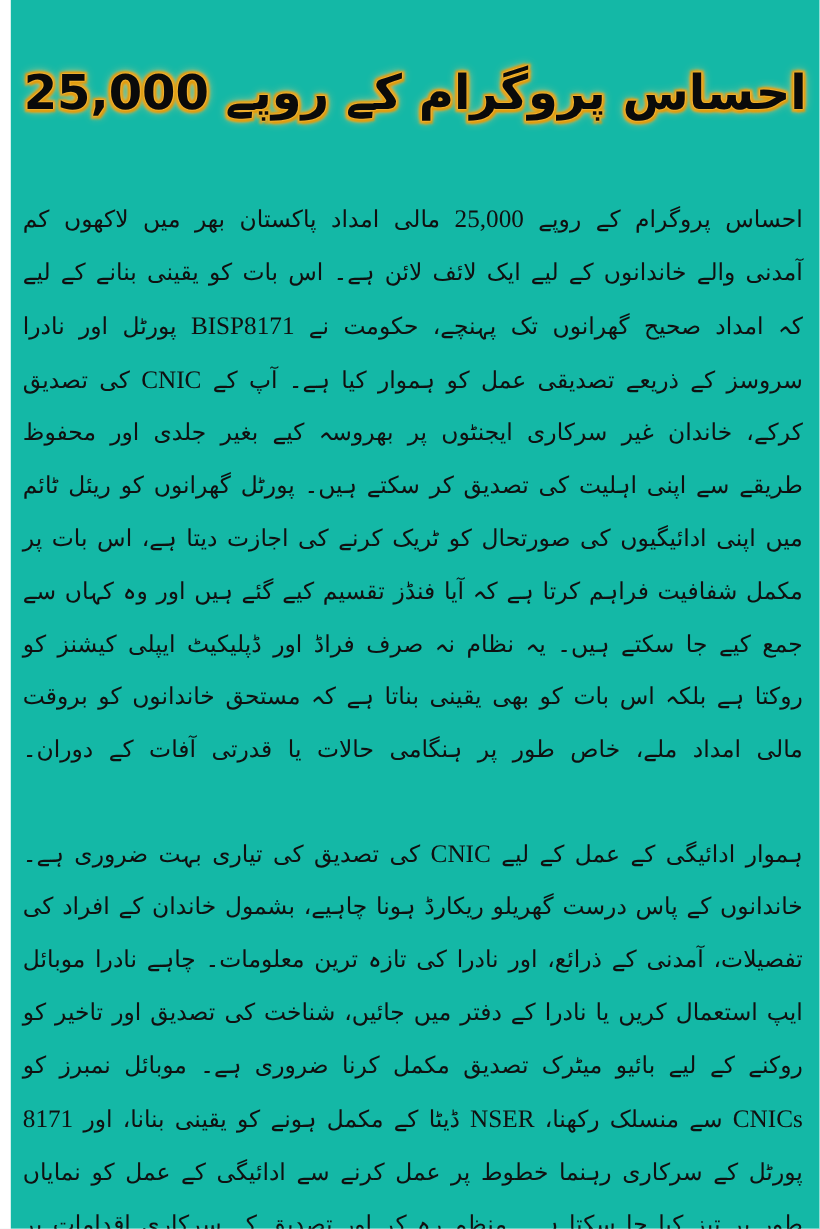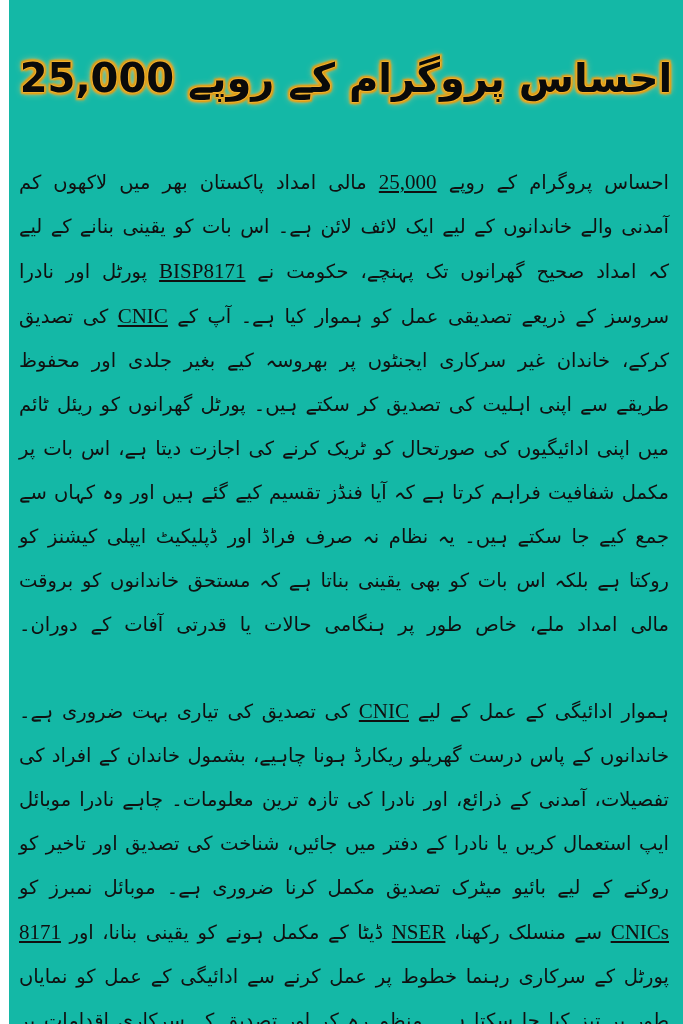--- a/index.html
+++ b/index.html
@@ -89,21 +89,20 @@
     word-spacing: 1px;
   }
 
   .para:last-child { margin-bottom: 0; }
 
   .para .lat {
     direction: ltr;
     unicode-bidi: embed;
     font-family: "Liberation Serif", "DejaVu Serif", serif;
     font-size: 21px;
-    text-decoration: underline;
   }
 </style>
 </head>
 <body>
 
 <div class="page">
 
   <div class="headline-wrap">
     <h1 class="headline" style="font-size: 40px;">احساس پروگرام کے روپے 25,000</h1>
   </div>

